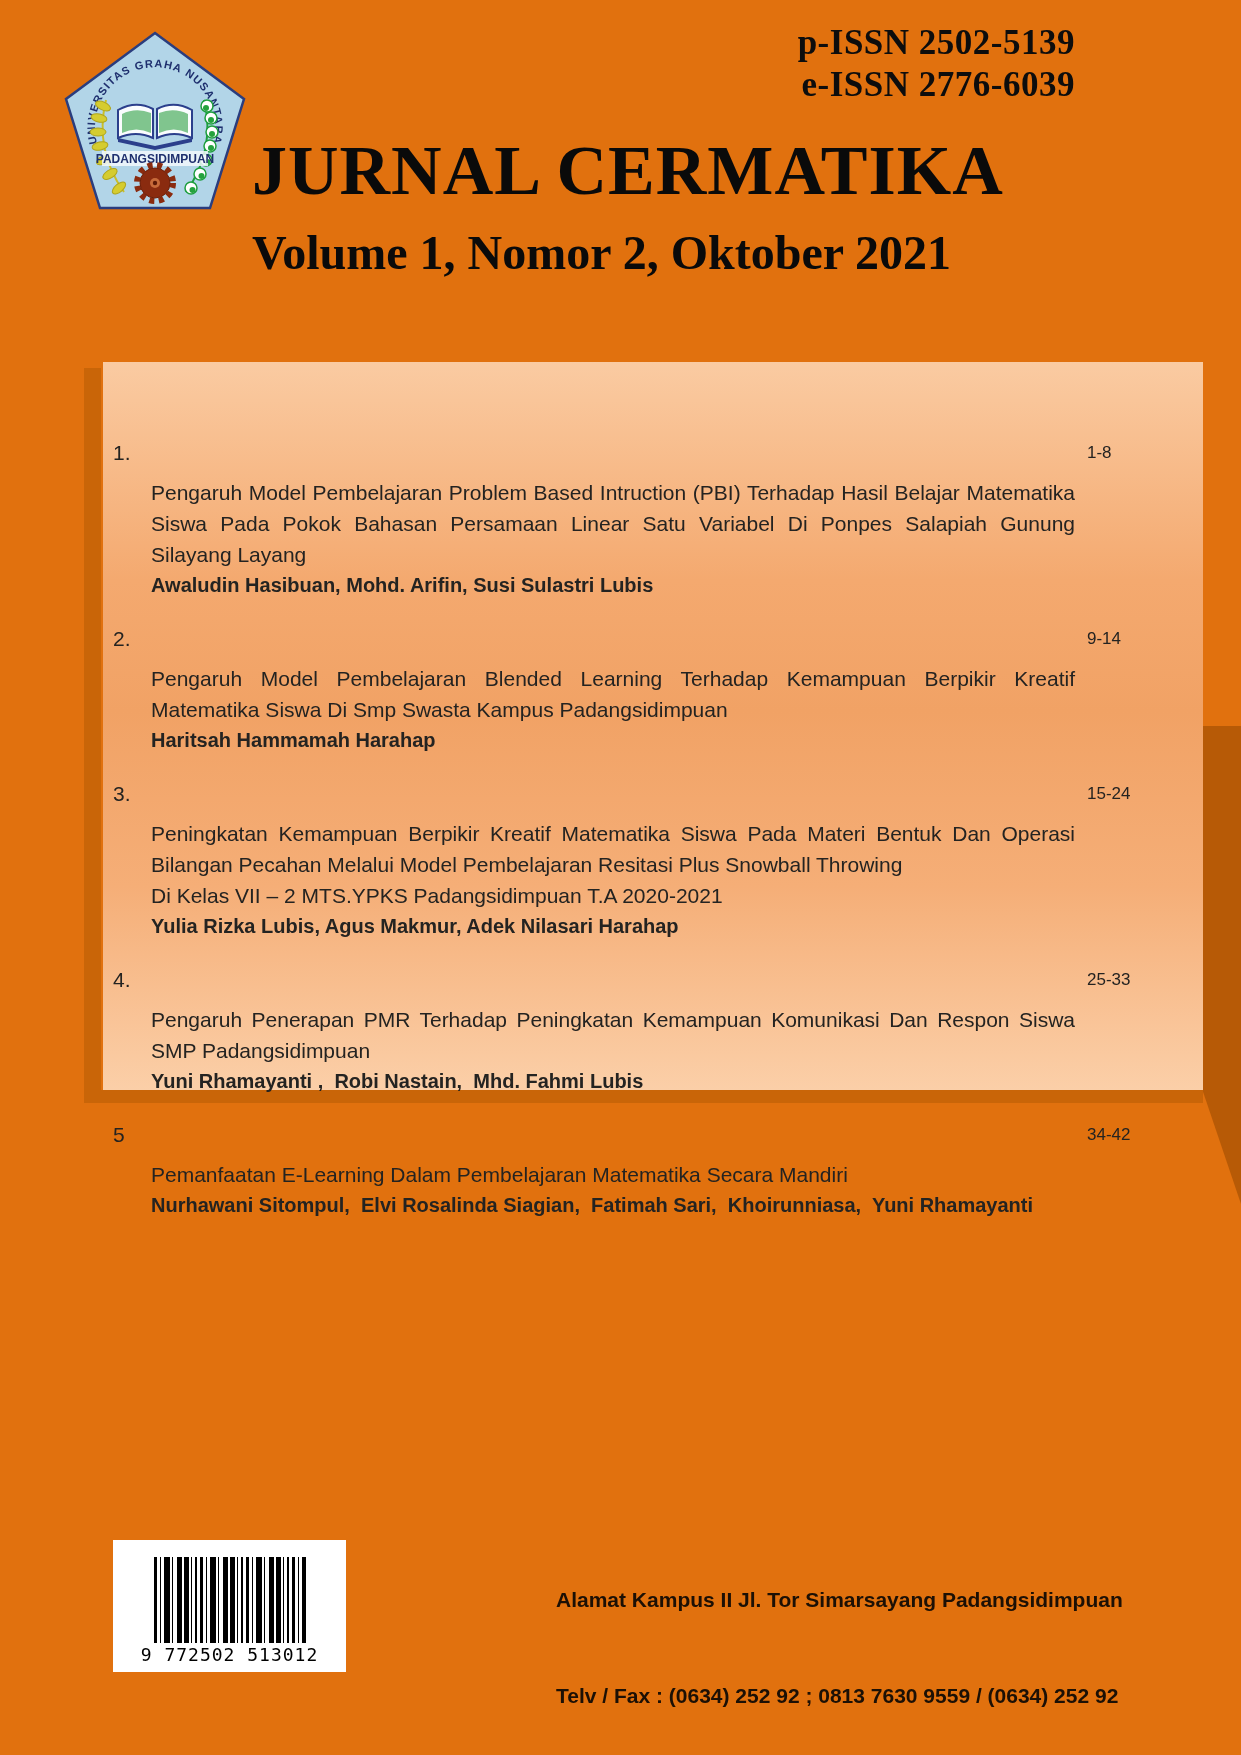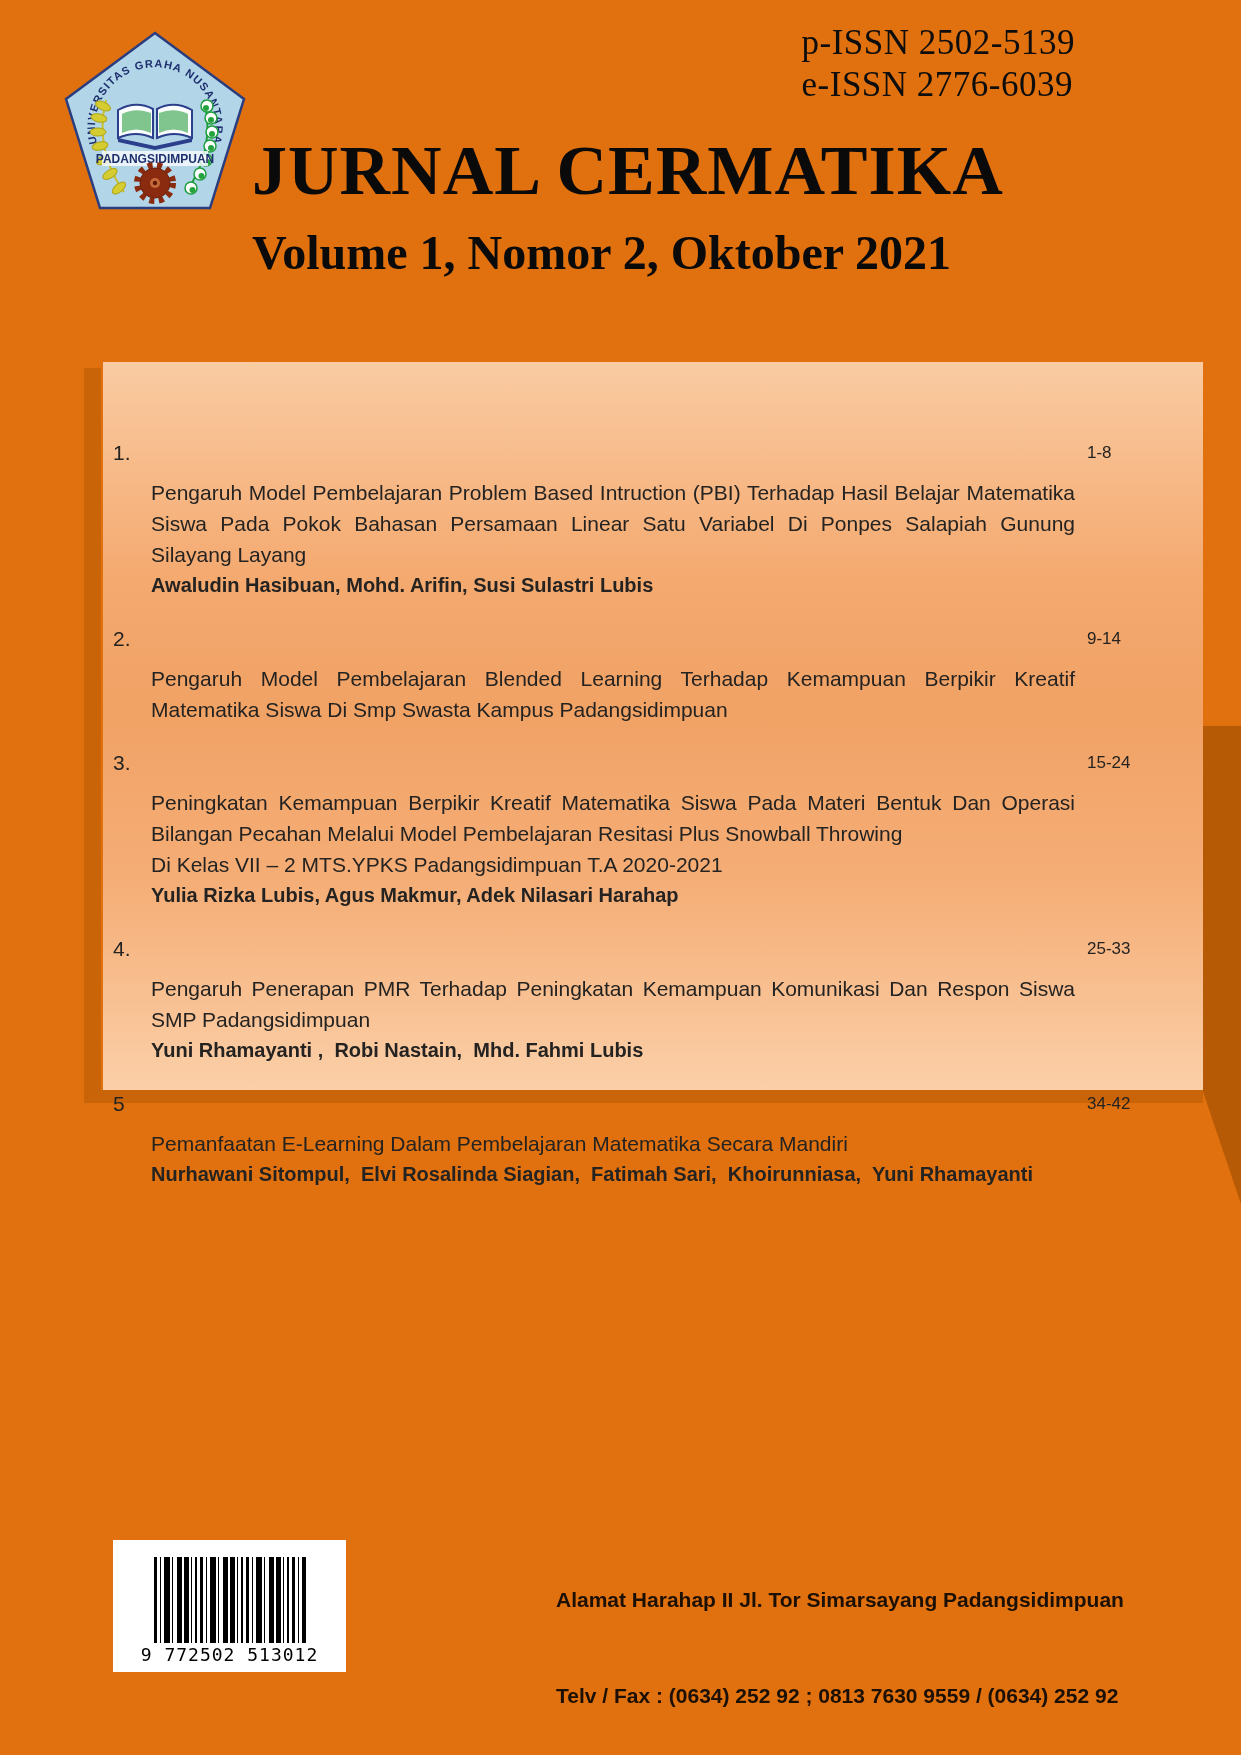--- a/index.html
+++ b/index.html
@@ -3,22 +3,22 @@
 <meta charset="utf-8">
 <style>
   html,body{margin:0;padding:0;background:#888;}
   .cover{
     position:relative; width:1241px; height:1755px; overflow:hidden;
     background:#E1710E;
     font-family:"Liberation Sans", sans-serif;
   }
   
   .issn{
-    position:absolute; top:22px; right:166px; text-align:left;
-    font-family:"Liberation Serif", serif; font-weight:normal;
+    position:absolute; top:22px; right:166px; text-align:right;
+    font-family:"Liberation Serif", serif; font-weight:bold;
     font-size:35px; line-height:42px; color:#0d0d0d; letter-spacing:0.5px;
   }
   .titleblock{ position:absolute; left:252px; top:134px; color:#0a0a0a;
     font-family:"Liberation Serif", serif; font-weight:bold; }
   .jtitle{ font-size:70px; line-height:74px; letter-spacing:1px; }
   .jsub{ font-size:48px; line-height:58px; margin-top:16px; }
   .logo{ position:absolute; left:62px; top:30px; }
   
   .shadow-left{ position:absolute; left:84px; top:368px; width:17px; height:728px; background:#C96508; }
   .shadow-bottom{ position:absolute; left:84px; top:1090px; width:1119px; height:13px; background:#C96508; }
@@ -149,20 +149,21 @@
         <div class="toc-title">Pengaruh Model Pembelajaran Problem Based Intruction (PBI) Terhadap Hasil Belajar Matematika Siswa Pada Pokok Bahasan Persamaan Linear Satu Variabel Di Ponpes Salapiah Gunung Silayang Layang</div>
         <div class="toc-authors">Awaludin Hasibuan, Mohd. Arifin, Susi Sulastri Lubis</div>
       </div>
       <div class="toc-pages">1-8</div>
     </div>
 
     <div class="toc-row">
       <div class="toc-num">2.</div>
       <div class="toc-body">
         <div class="toc-title">Pengaruh Model Pembelajaran Blended Learning Terhadap Kemampuan Berpikir Kreatif Matematika Siswa Di Smp Swasta Kampus Padangsidimpuan</div>
+        <div class="toc-authors">Haritsah Hammamah Harahap</div>
       </div>
       <div class="toc-pages">9-14</div>
     </div>
 
     <div class="toc-row">
       <div class="toc-num">3.</div>
       <div class="toc-body">
         <div class="toc-title">Peningkatan Kemampuan Berpikir Kreatif Matematika Siswa Pada Materi Bentuk Dan Operasi Bilangan Pecahan Melalui Model Pembelajaran Resitasi Plus Snowball Throwing</div>
         <div class="toc-title2">Di Kelas VII – 2 MTS.YPKS Padangsidimpuan T.A 2020-2021</div>
         <div class="toc-authors">Yulia Rizka Lubis, Agus Makmur, Adek Nilasari Harahap</div>
@@ -189,18 +190,18 @@
     </div>
 
   </div>
 
   <div class="barcode">
     <div class="bars"></div>
     <div class="barnum">9 772502 513012</div>
   </div>
 
   <div class="contact">
-    <div>Alamat Harahap II Jl. Tor Simarsayang Padangsidimpuan</div>
+    <div>Alamat Kampus II Jl. Tor Simarsayang Padangsidimpuan</div>
     <div>Telv / Fax : (0634) 252 92 ; 0813 7630 9559 / (0634) 252 92</div>
     
   </div>
 
 </div>
 
 </body></html>

